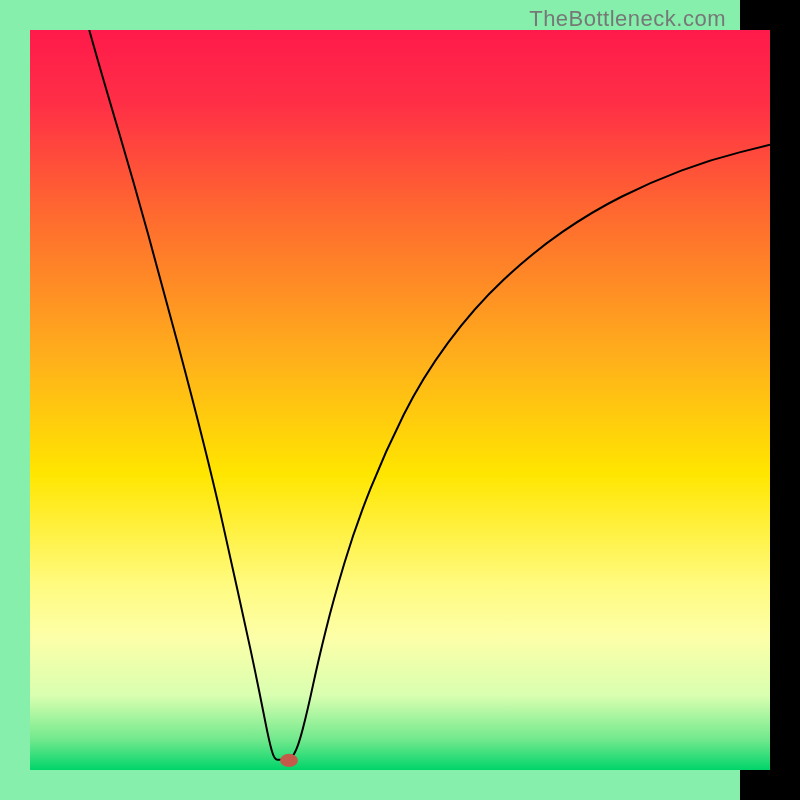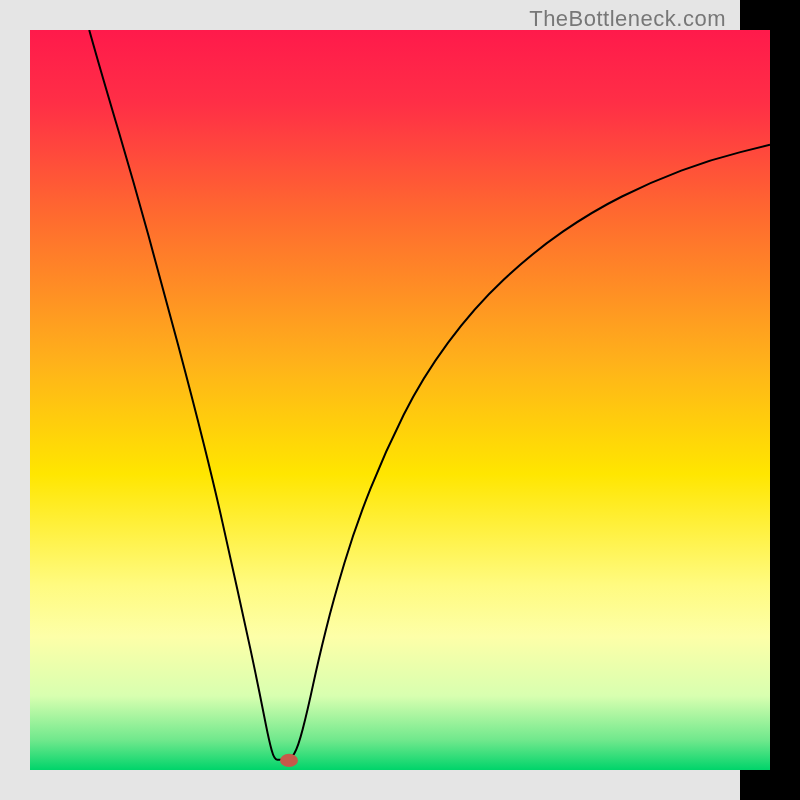--- a/index.html
+++ b/index.html
@@ -10,21 +10,21 @@
     background: #000;
     overflow: hidden;
     font-family: Arial, Helvetica, sans-serif;
   }
   .frame {
     position: absolute;
     left: 0;
     top: 0;
     width: 740px;
     height: 800px;
-    background: #e5e5e5;
+    background: #86efac;
   }
   .plot-area {
     position: absolute;
     left: 30px;
     top: 30px;
     width: 740px;
     height: 740px;
     overflow: hidden;
   }
   .watermark {

